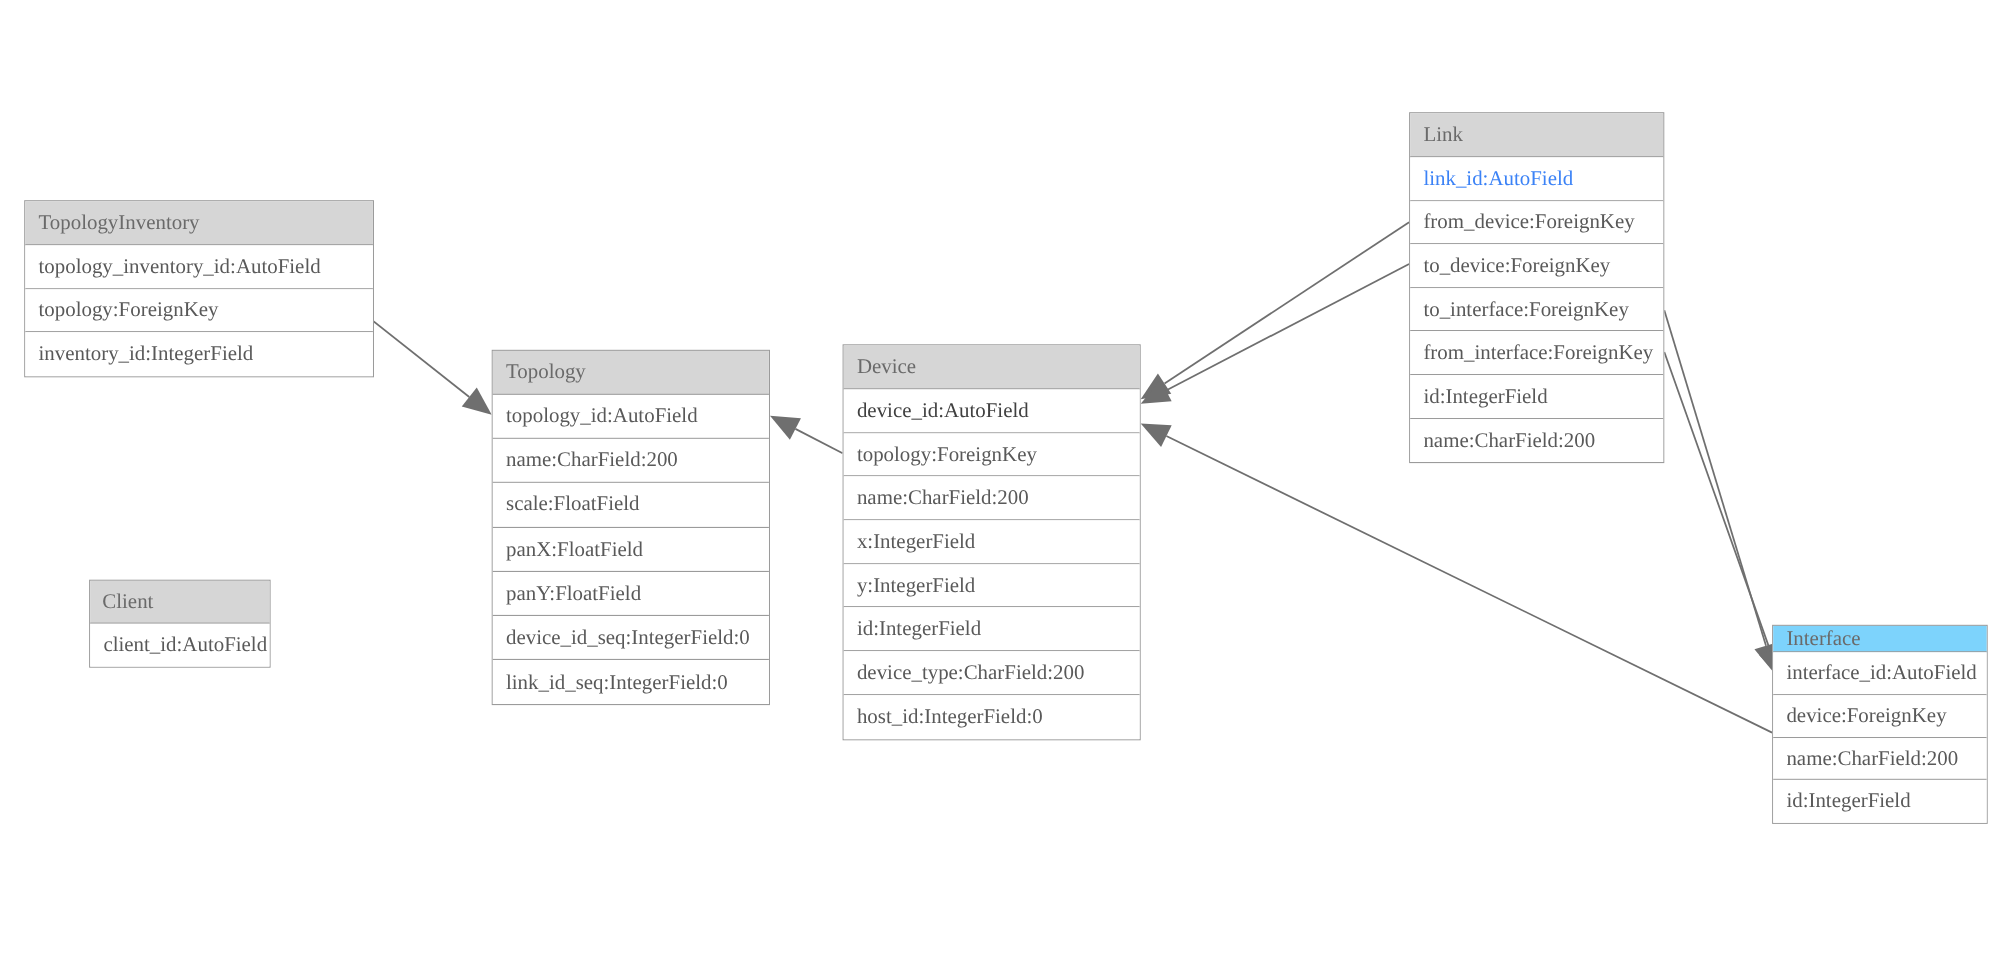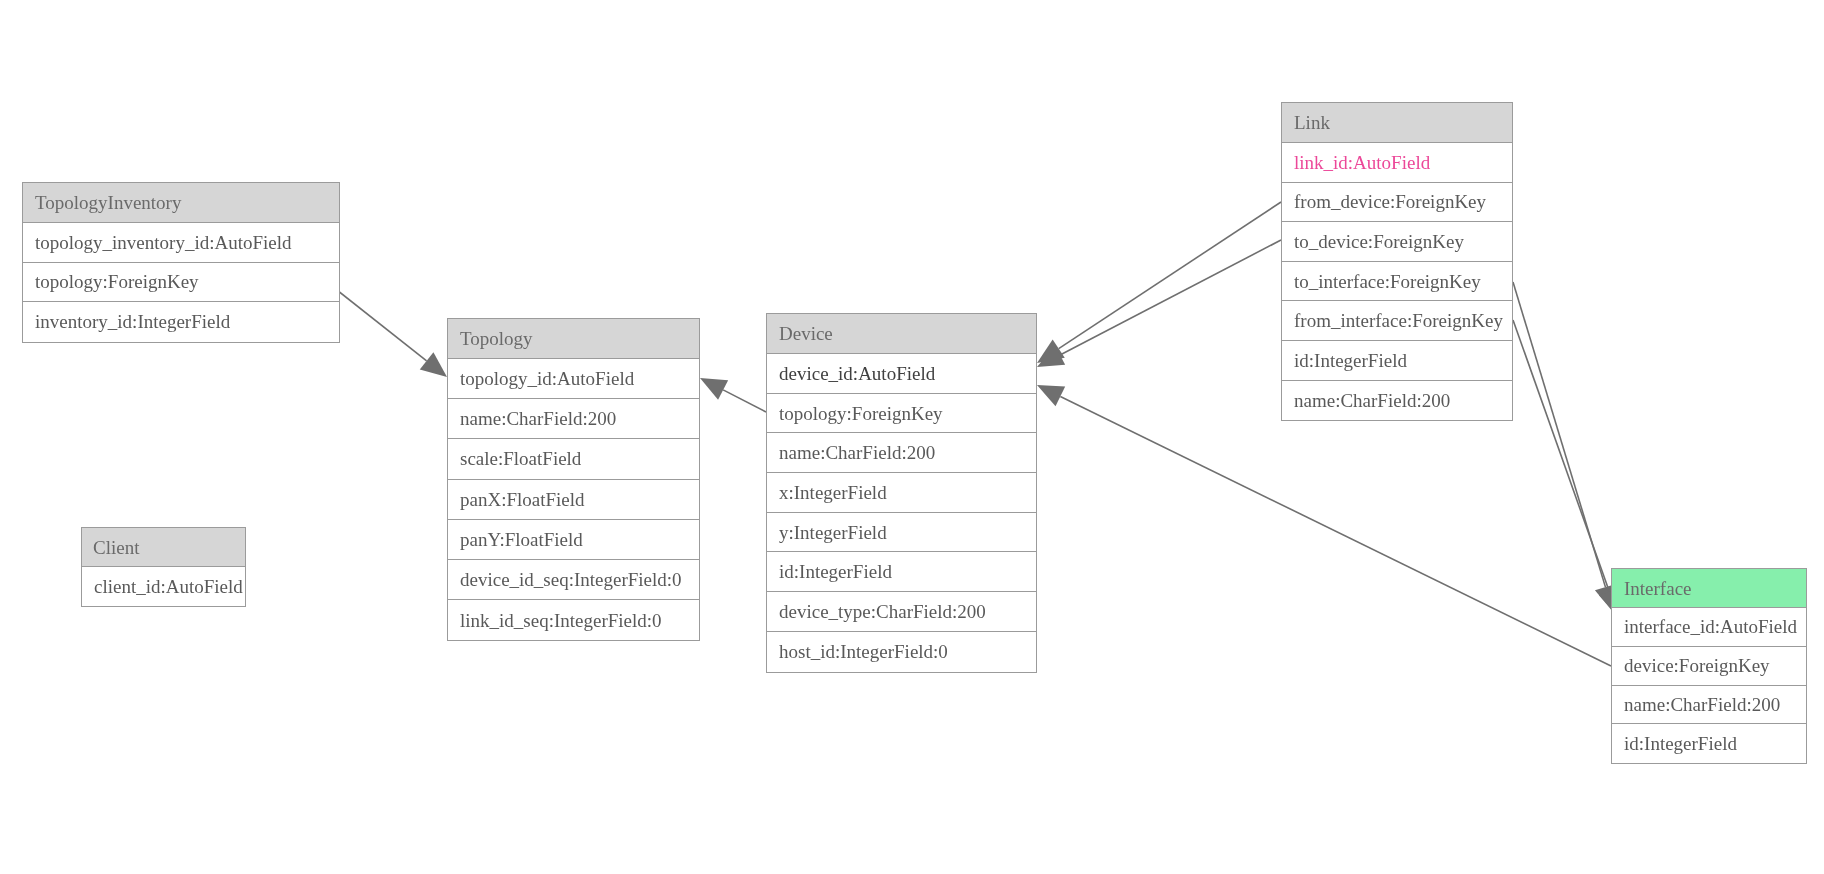--- a/index.html
+++ b/index.html
@@ -129,31 +129,31 @@
           <div class="entity-row" style="height: 39.7px; border-bottom-color: rgb(155, 155, 155); color: rgb(89, 89, 89);">x:IntegerField</div>
           <div class="entity-row" style="height: 39.7px; border-bottom-color: rgb(155, 155, 155); color: rgb(89, 89, 89);">y:IntegerField</div>
           <div class="entity-row" style="height: 39.7px; border-bottom-color: rgb(155, 155, 155); color: rgb(89, 89, 89);">id:IntegerField</div>
           <div class="entity-row" style="height: 39.7px; border-bottom-color: rgb(155, 155, 155); color: rgb(89, 89, 89);">device_type:CharField:200</div>
           <div class="entity-row" style="height: 39.7px; border-bottom-color: rgb(155, 155, 155); color: rgb(89, 89, 89);">host_id:IntegerField:0</div>
         </div>
       </div>
       <div class="entity" style="left: 1281px; top: 102px; width: 232px; border-color: rgb(155, 155, 155);">
         <div class="entity-header" style="height: 40px; background: rgb(214, 214, 214); border-bottom-color: rgb(155, 155, 155);">Link</div>
         <div class="entity-rows">
-          <div class="entity-row" style="height: 39.6px; border-bottom-color: rgb(155, 155, 155); color: #ec4899;">link_id:AutoField</div>
+          <div class="entity-row" style="height: 39.6px; border-bottom-color: rgb(155, 155, 155); color: #3b82f6;">link_id:AutoField</div>
           <div class="entity-row" style="height: 39.6px; border-bottom-color: rgb(155, 155, 155); color: rgb(89, 89, 89);">from_device:ForeignKey</div>
           <div class="entity-row" style="height: 39.6px; border-bottom-color: rgb(155, 155, 155); color: rgb(89, 89, 89);">to_device:ForeignKey</div>
           <div class="entity-row" style="height: 39.6px; border-bottom-color: rgb(155, 155, 155); color: rgb(89, 89, 89);">to_interface:ForeignKey</div>
           <div class="entity-row" style="height: 39.6px; border-bottom-color: rgb(155, 155, 155); color: rgb(89, 89, 89);">from_interface:ForeignKey</div>
           <div class="entity-row" style="height: 39.6px; border-bottom-color: rgb(155, 155, 155); color: rgb(89, 89, 89);">id:IntegerField</div>
           <div class="entity-row" style="height: 39.6px; border-bottom-color: rgb(155, 155, 155); color: rgb(89, 89, 89);">name:CharField:200</div>
         </div>
       </div>
       <div class="entity" style="left: 1611px; top: 568px; width: 196px; border-color: rgb(155, 155, 155);">
-        <div class="entity-header" style="height: 39px; background: #86efac; border-bottom-color: rgb(155, 155, 155);">Interface</div>
+        <div class="entity-header" style="height: 24px; background: #7dd3fc; border-bottom-color: rgb(155, 155, 155);">Interface</div>
         <div class="entity-rows">
           <div class="entity-row" style="height: 38.8px; border-bottom-color: rgb(155, 155, 155); color: rgb(89, 89, 89);">interface_id:AutoField</div>
           <div class="entity-row" style="height: 38.8px; border-bottom-color: rgb(155, 155, 155); color: rgb(89, 89, 89);">device:ForeignKey</div>
           <div class="entity-row" style="height: 38.8px; border-bottom-color: rgb(155, 155, 155); color: rgb(89, 89, 89);">name:CharField:200</div>
           <div class="entity-row" style="height: 38.8px; border-bottom-color: rgb(155, 155, 155); color: rgb(89, 89, 89);">id:IntegerField</div>
         </div>
       </div>
       <div class="entity" style="left: 81px; top: 527px; width: 165px; border-color: rgb(155, 155, 155);">
         <div class="entity-header" style="height: 39px; background: rgb(214, 214, 214); border-bottom-color: rgb(155, 155, 155); padding-left: 11px;">Client</div>
         <div class="entity-rows">

